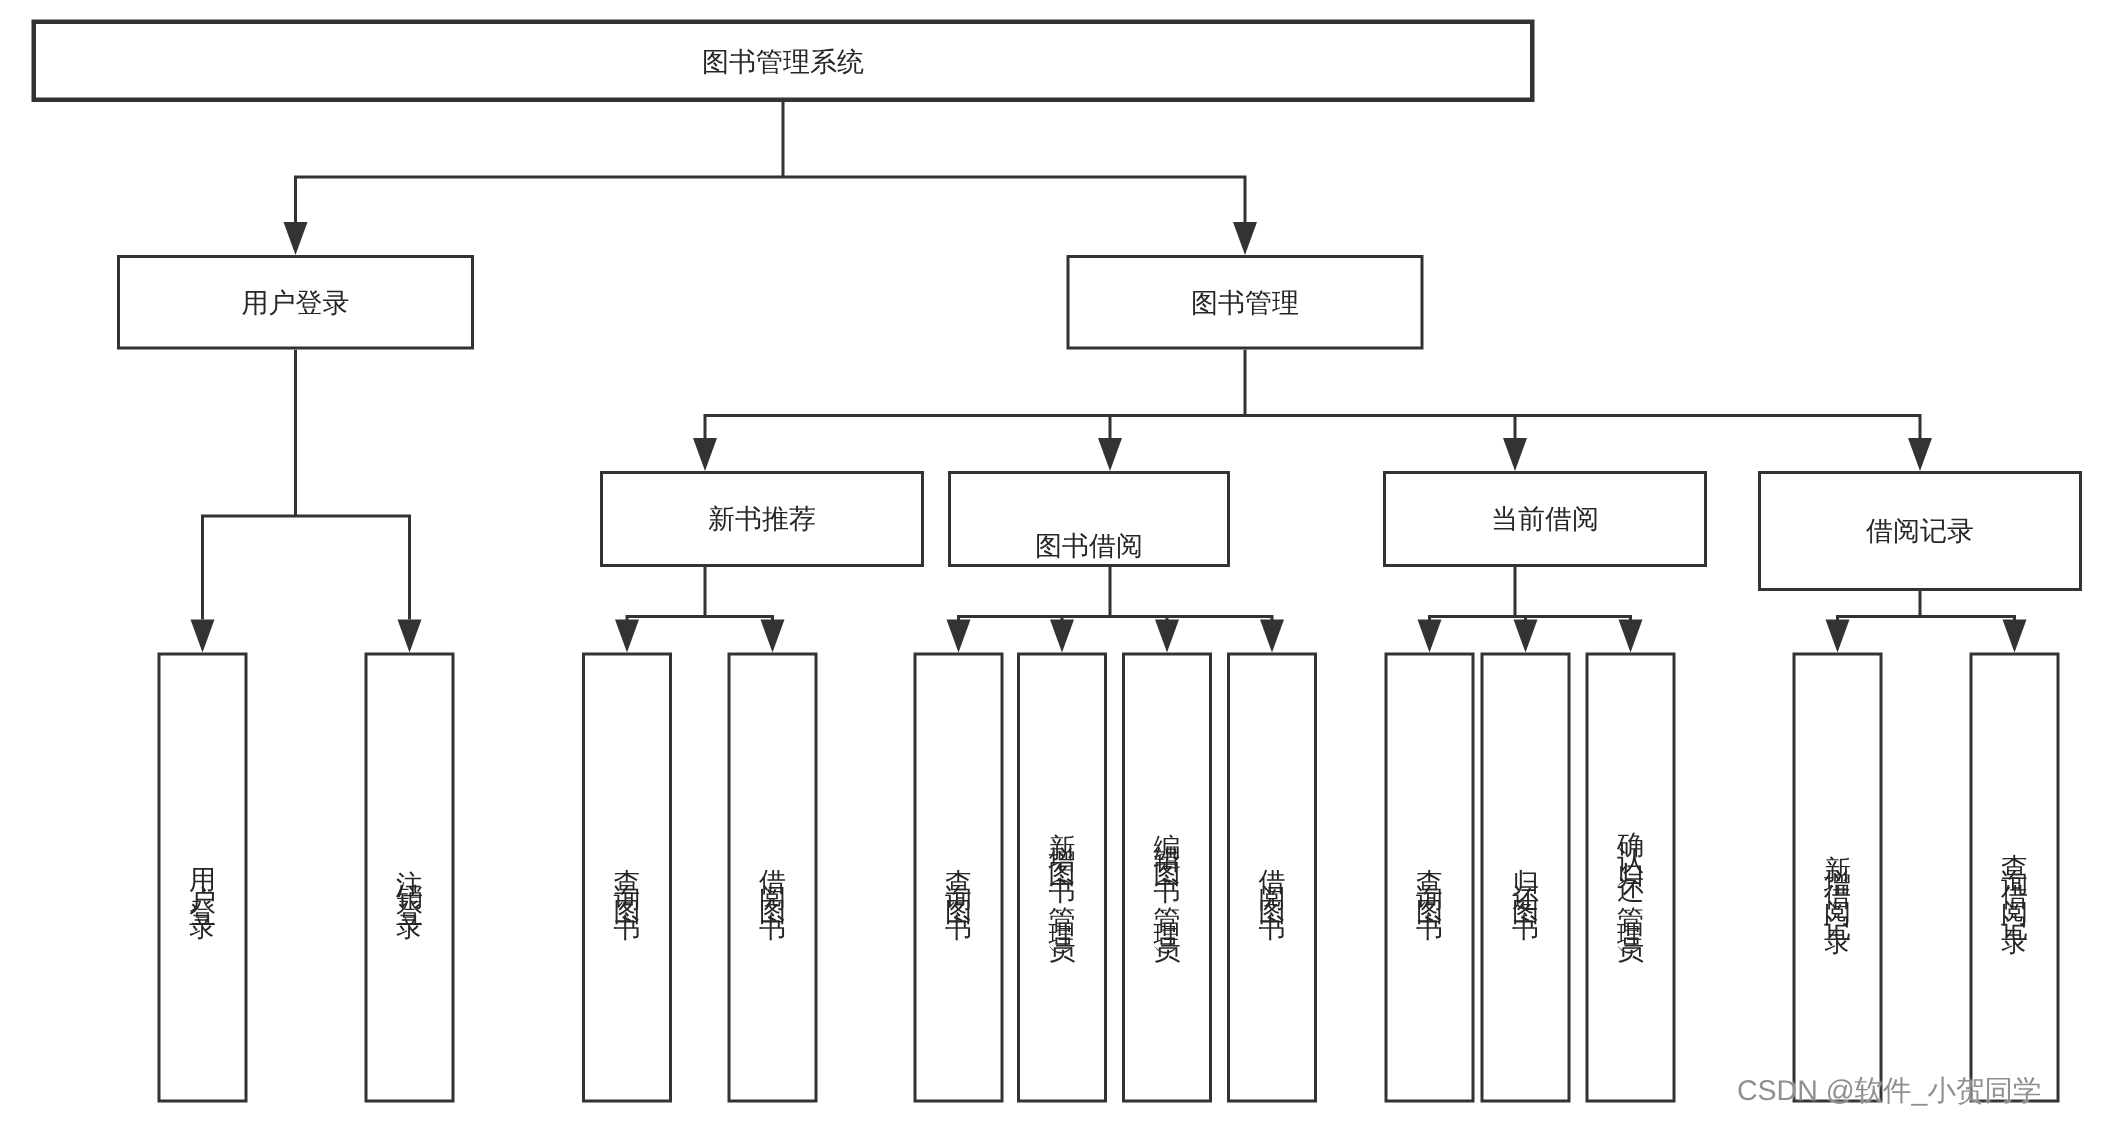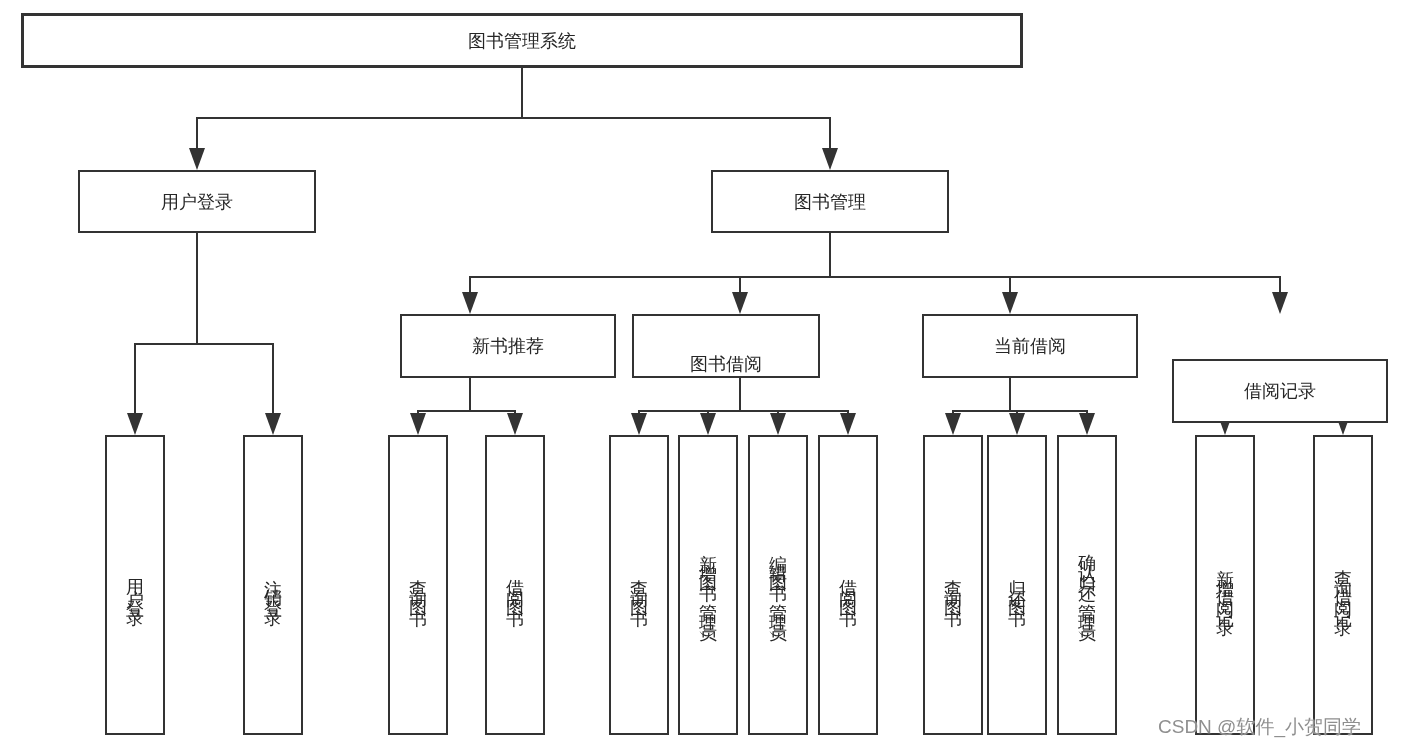--- a/index.html
+++ b/index.html
@@ -51,21 +51,21 @@
     color: var(--text);
     white-space: nowrap;
   }
   
   .n-root        { left: 21px;   top: 13px;  width: 1002px; height: 55px; }
   .n-user-login  { left: 78px;   top: 170px; width: 238px;  height: 63px; }
   .n-book-mgmt   { left: 711px;  top: 170px; width: 238px;  height: 63px; }
   .n-new-rec     { left: 362px;  top: 314px; width: 216px;  height: 64px; margin-left: 38px; }
   .n-book-borrow { left: 632px;  top: 314px; width: 188px;  height: 64px; align-items: flex-end; }
   .n-cur-borrow  { left: 902px;  top: 314px; width: 216px;  height: 64px; margin-left: 20px; }
-  .n-borrow-rec  { left: 1172px; top: 314px; width: 216px;  height: 64px; margin-top: 45px; }
+  .n-borrow-rec  { left: 1172px; top: 314px; width: 216px;  height: 80px; }
   .leaf { top: 435px; width: 60px; height: 300px; }
   .lf-1  { left: 105px; }
   .lf-2  { left: 243px; }
   .lf-3  { left: 388px; }
   .lf-4  { left: 485px; }
   .lf-5  { left: 609px; }
   .lf-6  { left: 678px; }
   .lf-7  { left: 748px; }
   .lf-8  { left: 818px; }
   .lf-9  { left: 923px; }

